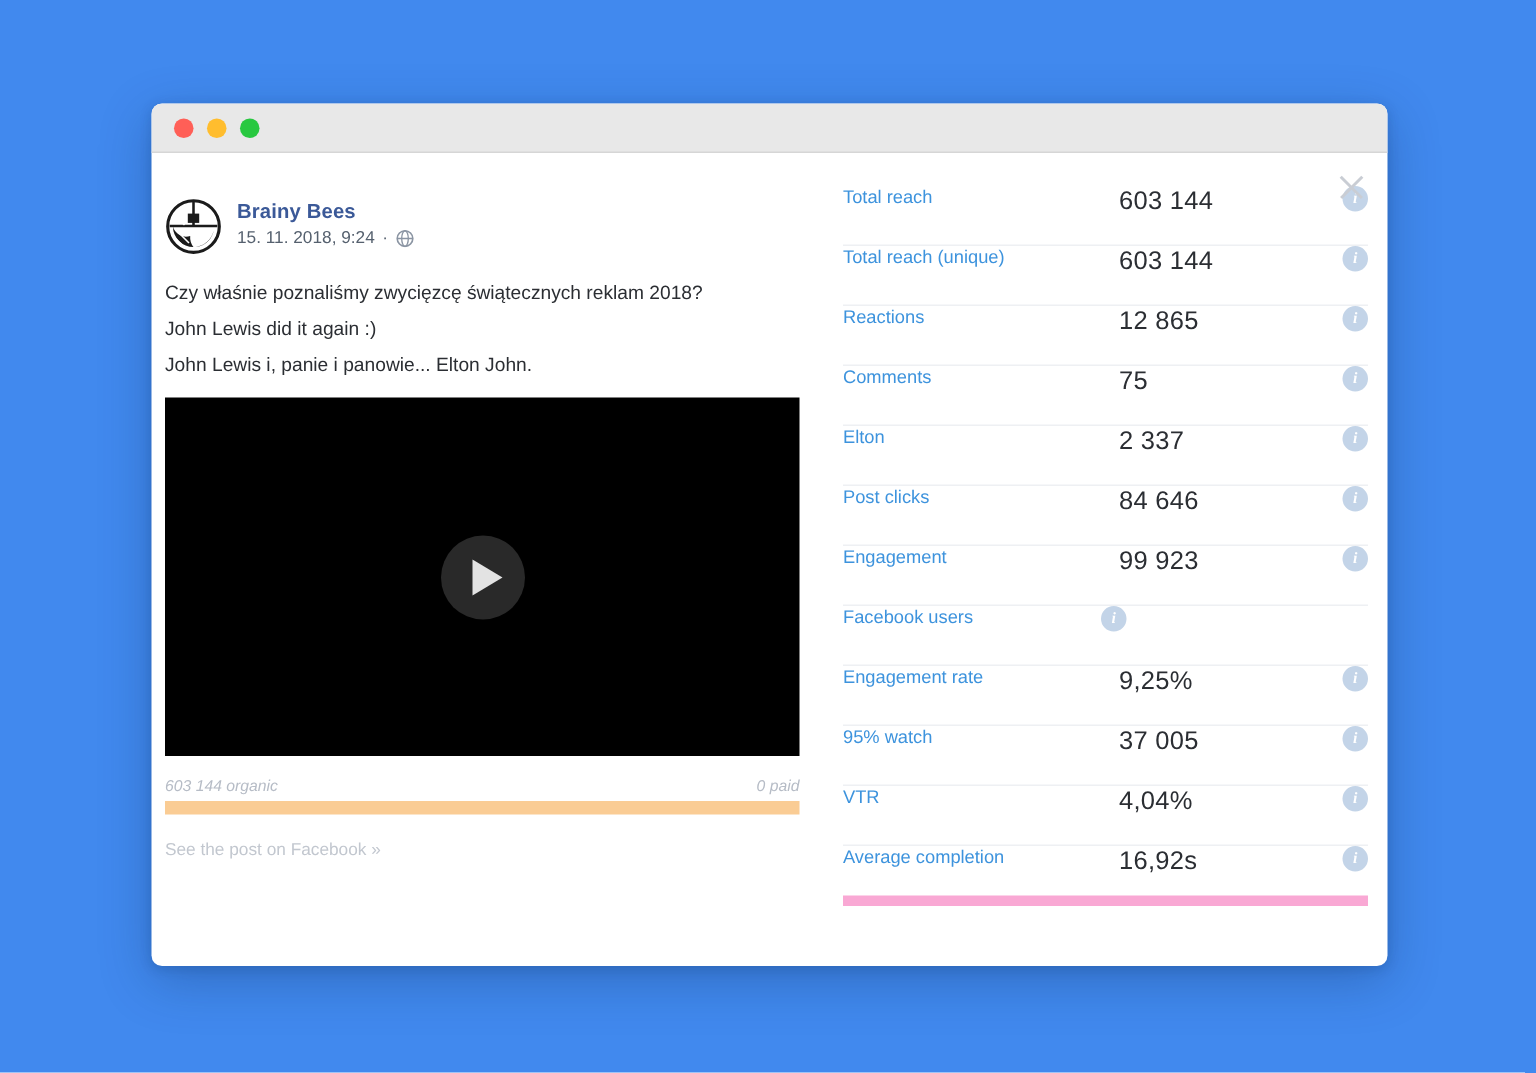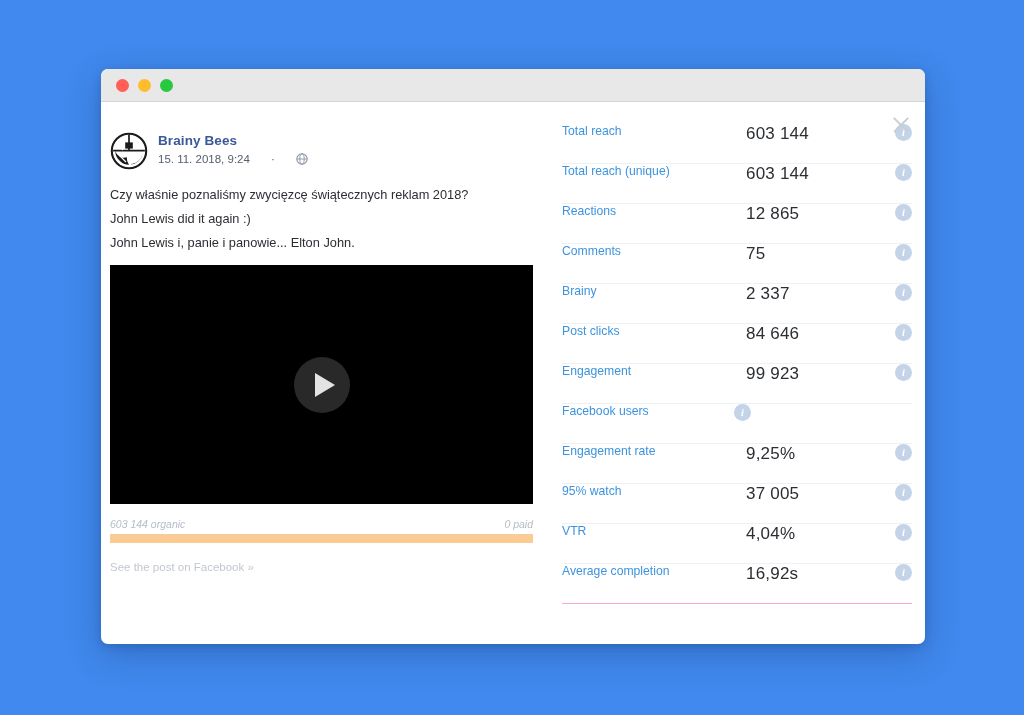--- a/index.html
+++ b/index.html
@@ -103,21 +103,21 @@
     letter-spacing: 0.1px;
   }
 
   .post-time {
     color: #55606e;
     font-size: 11.5px;
     line-height: 16px;
     margin-top: 2px;
     display: flex;
     align-items: center;
-    gap: 21px;
+    gap: 5px;
   }
   .globe-icon {
     display: inline-block;
     vertical-align: -1px;
   }
 
   .post-body {
     padding-right: 8px;
   }
   .post-line {
@@ -183,21 +183,21 @@
   .stats {
     flex: 1 1 auto;
     padding: 22px 13px 0 13px;
   }
   .stat-row {
     display: flex;
     align-items: flex-start;
     height: 40px;
     border-bottom: 1px solid #eef0f3;
   }
-  .stat-row:last-child { border-bottom: 1px solid #f9a8d4; }
+  .stat-row:last-child { border-bottom: 7px solid #f9a8d4; }
   .stat-label {
     flex: 0 0 172px;
     color: #3d93dd;
     font-size: 12.2px;
   }
   .stat-value {
     flex: 1 1 auto;
     color: #2b2e33;
     font-size: 17px;
     letter-spacing: 0.2px;
@@ -306,21 +306,21 @@
         <div class="info-icon">i</div>
       </div>
 
       <div class="stat-row">
         <div class="stat-label">Comments</div>
         <div class="stat-value">75</div>
         <div class="info-icon">i</div>
       </div>
 
       <div class="stat-row">
-        <div class="stat-label">Brainy</div>
+        <div class="stat-label">Elton</div>
         <div class="stat-value">2 337</div>
         <div class="info-icon">i</div>
       </div>
 
       <div class="stat-row">
         <div class="stat-label">Post clicks</div>
         <div class="stat-value">84 646</div>
         <div class="info-icon">i</div>
       </div>
 

